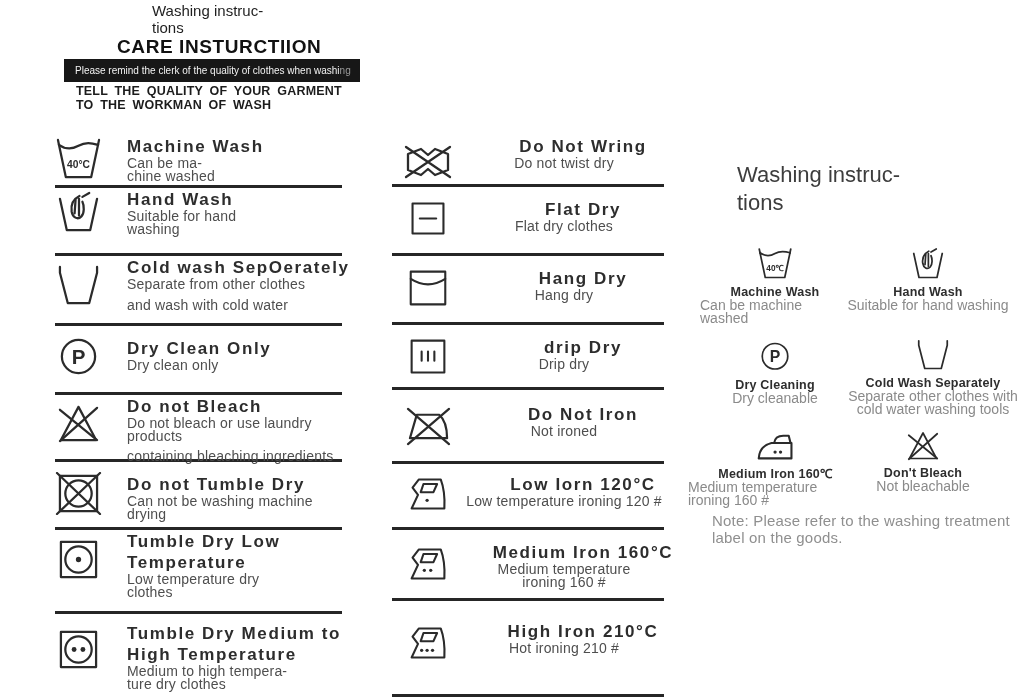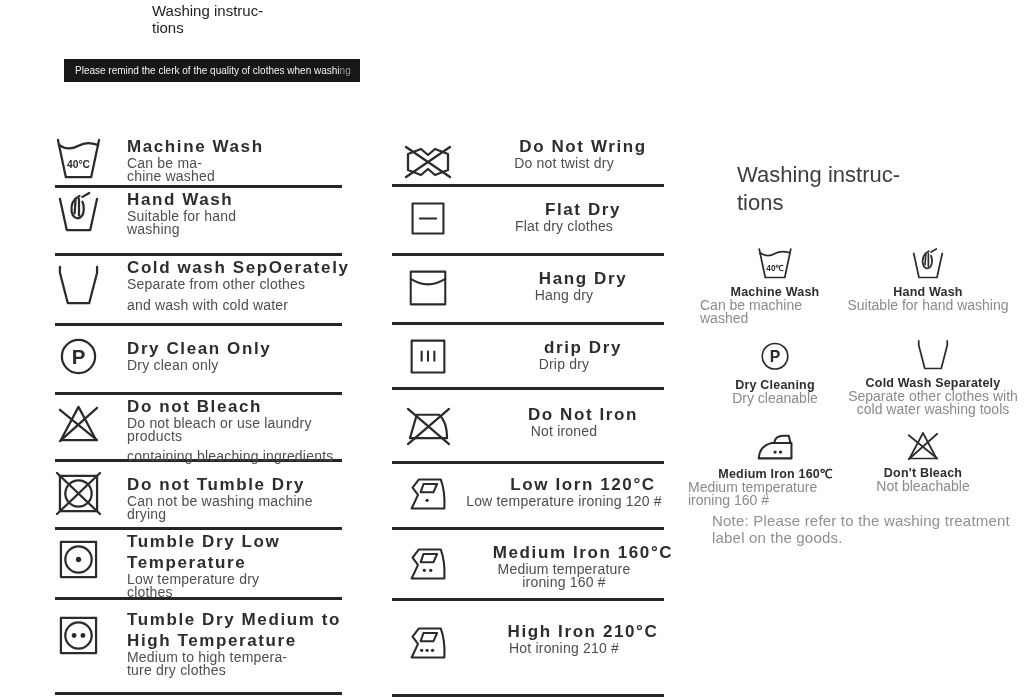--- a/index.html
+++ b/index.html
@@ -122,22 +122,27 @@
   </symbol>
 </defs>
 </svg>
 
 <div id="stage">
 
   <div class="abs small-title">
     <div>Washing instruc-</div>
     <div>tions</div>
   </div>
+  <div class="abs care-title">CARE INSTURCTIION</div>
   <div class="abs banner">
     <span class="main">Please remind the clerk of the quality of clothes when washi</span><span class="tail">ng</span>
+  </div>
+  <div class="abs tell">
+    <div>TELL THE QUALITY OF YOUR GARMENT</div>
+    <div>TO THE WORKMAN OF WASH</div>
   </div>
 
   <div class="col col-left">
 
     <div class="row" style="height:53px">
       <div class="icon-cell">
         <svg class="ic" viewBox="0 0 48 44">
           <path class="st" d="M4 7 L3 2 M44 7 L45 2"></path>
           <path class="st" d="M4 7 L11 40 L37 40 L44 7"></path>
           <path class="st" d="M4 7 C11 12 17 12 24 8 C31 4 37 5 44 7"></path>
@@ -208,21 +213,21 @@
         <svg class="ic">
             <use href="#sym-no-tumble"></use>
           </svg>
       </div>
       <div class="txt" style="padding-top:12px">
         <div class="title">Do not Tumble Dry</div>
         <div class="sub">Can not be washing machine drying</div>
       </div>
     </div>
 
-    <div class="row" style="height:70px">
+    <div class="row" style="height:84px">
       <div class="icon-cell" style="padding-top:8px">
         <svg class="ic">
             <use href="#sym-tumble-1"></use>
           </svg>
       </div>
       <div class="txt">
         <div class="title">Tumble Dry Low Temperature</div>
         <div class="sub">Low temperature dry</div>
         <div class="sub">clothes</div>
       </div>

